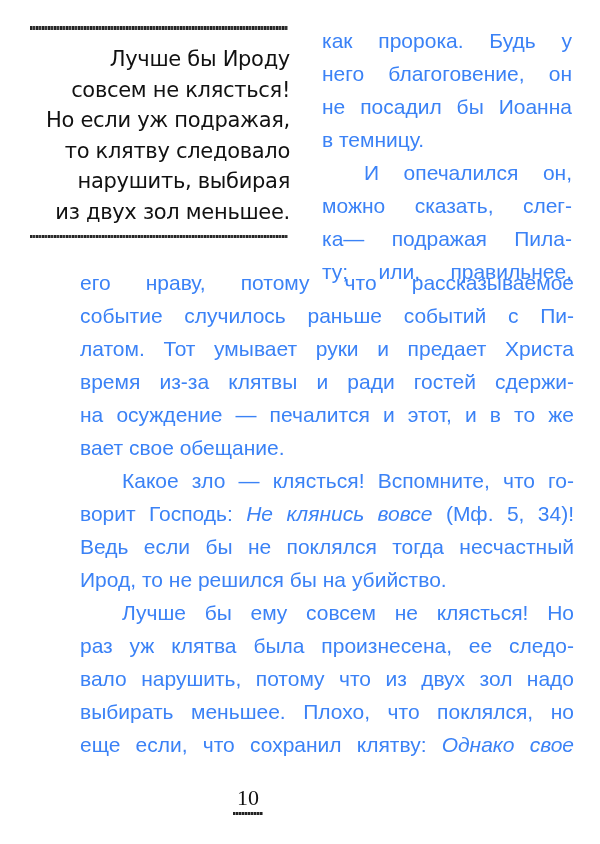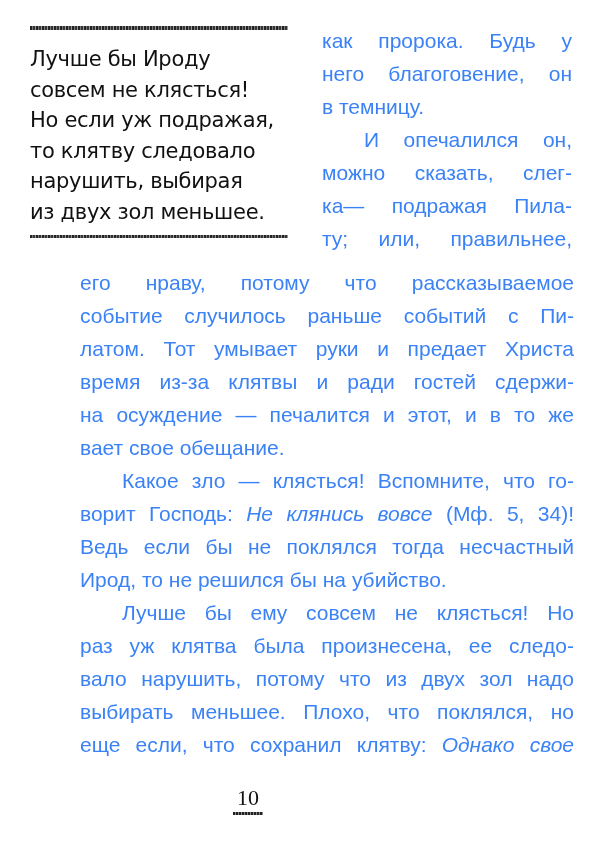--- a/index.html
+++ b/index.html
@@ -9,21 +9,21 @@
     .pullquote { position: absolute; left: 30px; top: 26px; width: 260px; }
     .pq-rule {
       height: 4px; width: 258px;
       background: repeating-linear-gradient(90deg, #222 0 2px, #777 2px 3px, #333 3px 5px, #999 5px 6px);
     }
     .pq-rule.top { margin-bottom: 14px; }
     .pq-rule.bottom { margin-top: 8px; height: 3px; }
     .pq-line {
       font-family: "DejaVu Sans", sans-serif;
       font-size: 21px; line-height: 30.5px; color: #111;
-      white-space: nowrap; letter-spacing: -0.3px;
+      white-space: nowrap; letter-spacing: -0.3px; text-align: right;
     }
 
     .col-right { position: absolute; left: 322px; top: 24px; width: 250px; }
     .full { position: absolute; left: 80px; top: 266px; width: 494px; }
 
     .ln {
       font-family: Liberation Sans, sans-serif;
       font-size: 21px; line-height: 33px; color: #3b82f6;
       white-space: nowrap; text-align: justify; text-align-last: justify;
       height: 33px;
@@ -53,20 +53,21 @@
     <div class="pq-line">Но если уж подражая,</div>
     <div class="pq-line">то клятву следовало</div>
     <div class="pq-line">нарушить, выбирая</div>
     <div class="pq-line">из двух зол меньшее.</div>
     <div class="pq-rule bottom"></div>
   </div>
 
   <div class="col-right">
     <div class="ln">как пророка. Будь у</div>
     <div class="ln">него благоговение, он</div>
+    <div class="ln">не посадил бы Иоанна</div>
     <div class="ln last">в темницу.</div>
     <div class="ln indent">И опечалился он,</div>
     <div class="ln">можно сказать, слег-</div>
     <div class="ln">ка— подражая Пила-</div>
     <div class="ln">ту; или, правильнее,</div>
   </div>
 
   <div class="full">
     <div class="ln">его нраву, потому что рассказываемое</div>
     <div class="ln">событие случилось раньше событий с Пи-</div>

